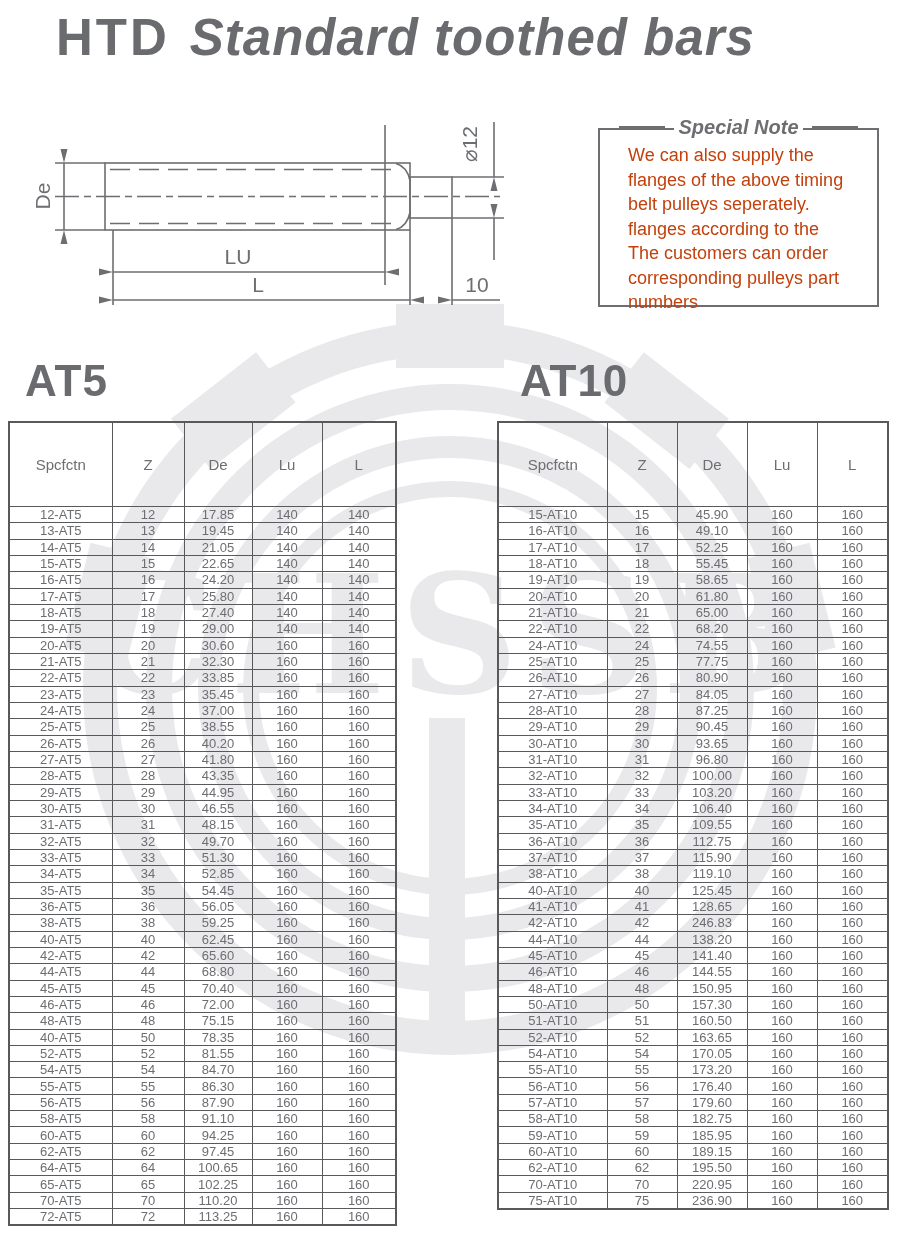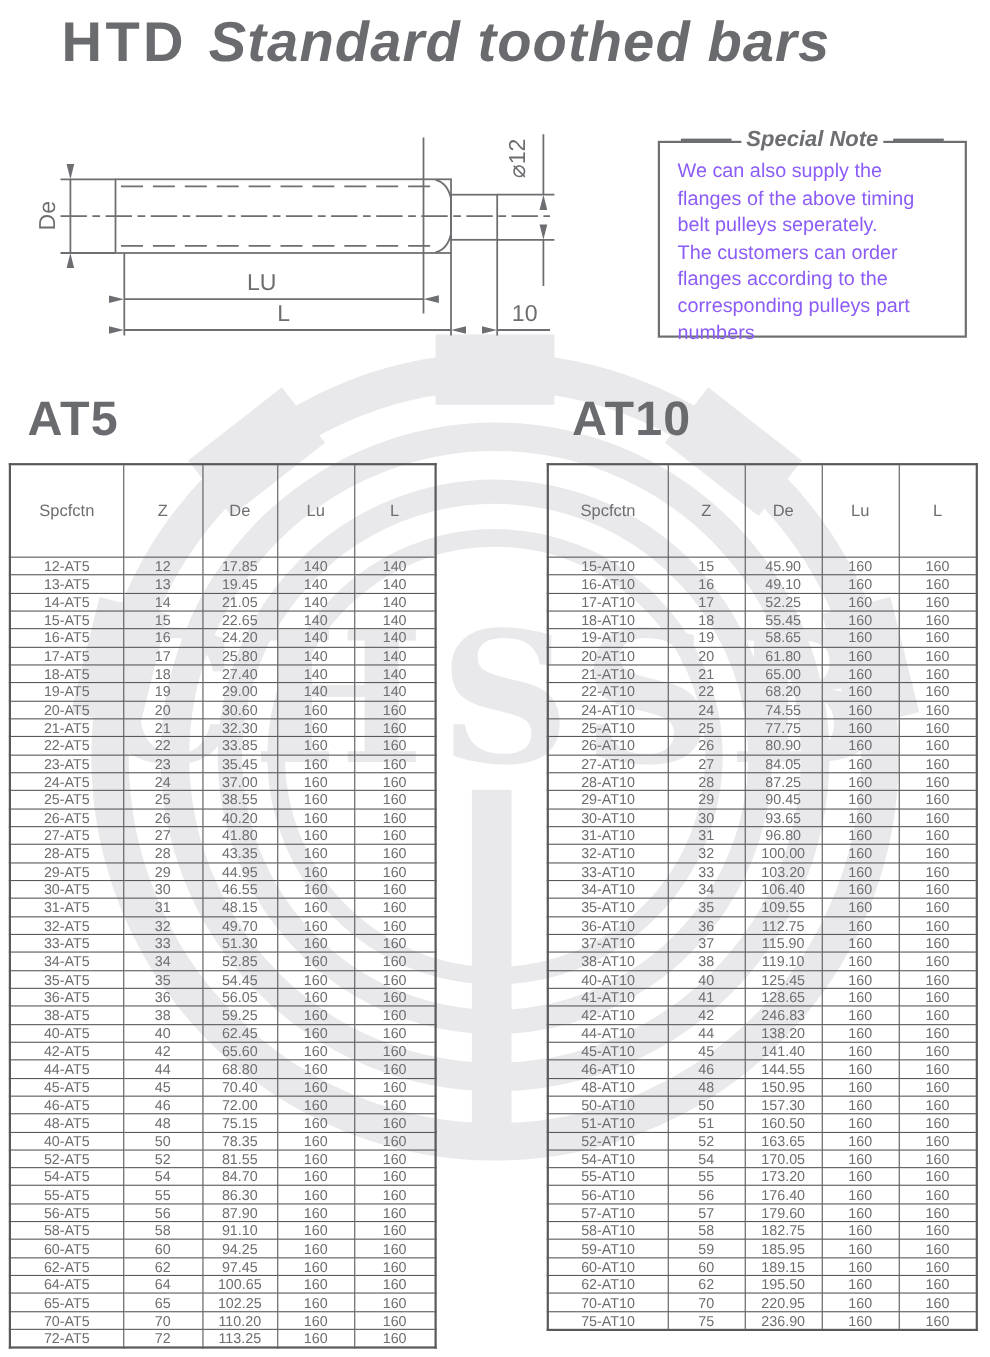--- a/index.html
+++ b/index.html
@@ -21,21 +21,21 @@
   .drawing text{fill:#6d6e71;font-family:"Liberation Sans","DejaVu Sans",sans-serif;}
 
   
   .note{position:absolute;left:598px;top:128px;width:281px;height:179px;z-index:2;
         border:2px solid #6d6e71;box-sizing:border-box;background:transparent;}
   .note-title{position:absolute;top:-14px;left:0;right:0;display:flex;align-items:center;
               justify-content:center;gap:9px;font-size:20px;font-weight:bold;font-style:italic;
               color:#6d6e71;}
   .note-title::before,.note-title::after{content:"";width:46px;border-top:3px solid #6d6e71;}
   .note-title .nt-label{background:#fff;padding:0 4px;}
-  .note-body{padding:13px 8px 0 16px;font-size:18px;line-height:24.5px;color:#8b5cf6;}
+  .note-body{padding:13px 8px 0 28px;font-size:18px;line-height:24.5px;color:#c2410c;}
 
   
   .sec-heading{position:absolute;z-index:2;font-size:44px;font-weight:bold;color:#6a6b6e;letter-spacing:1px;}
   .h-at5{left:25px;top:356px;}
   .h-at10{left:520px;top:356px;text-align:right;}
 
   
   .dtable{position:absolute;z-index:1;border-collapse:collapse;table-layout:fixed;background:transparent;}
   .t-at5{left:8px;top:421px;width:387px;}
   .t-at10{left:497px;top:421px;width:390px;}
@@ -120,22 +120,22 @@
   </svg>
 
   <div class="note">
     <div class="note-title">
       <span class="nt-label">Special Note</span>
     </div>
     <div class="note-body">
       <div>We can also supply the</div>
       <div>flanges of the above timing</div>
       <div>belt pulleys seperately.</div>
+      <div>flanges according to the</div>
       <div>The customers can order</div>
-      <div>flanges according to the</div>
       <div>corresponding pulleys part</div>
       <div>numbers</div>
     </div>
   </div>
 
   <div class="sec-heading h-at5">AT5</div>
   <div class="sec-heading h-at10">AT10</div>
 
   <table class="dtable t-at5">
     <colgroup>

